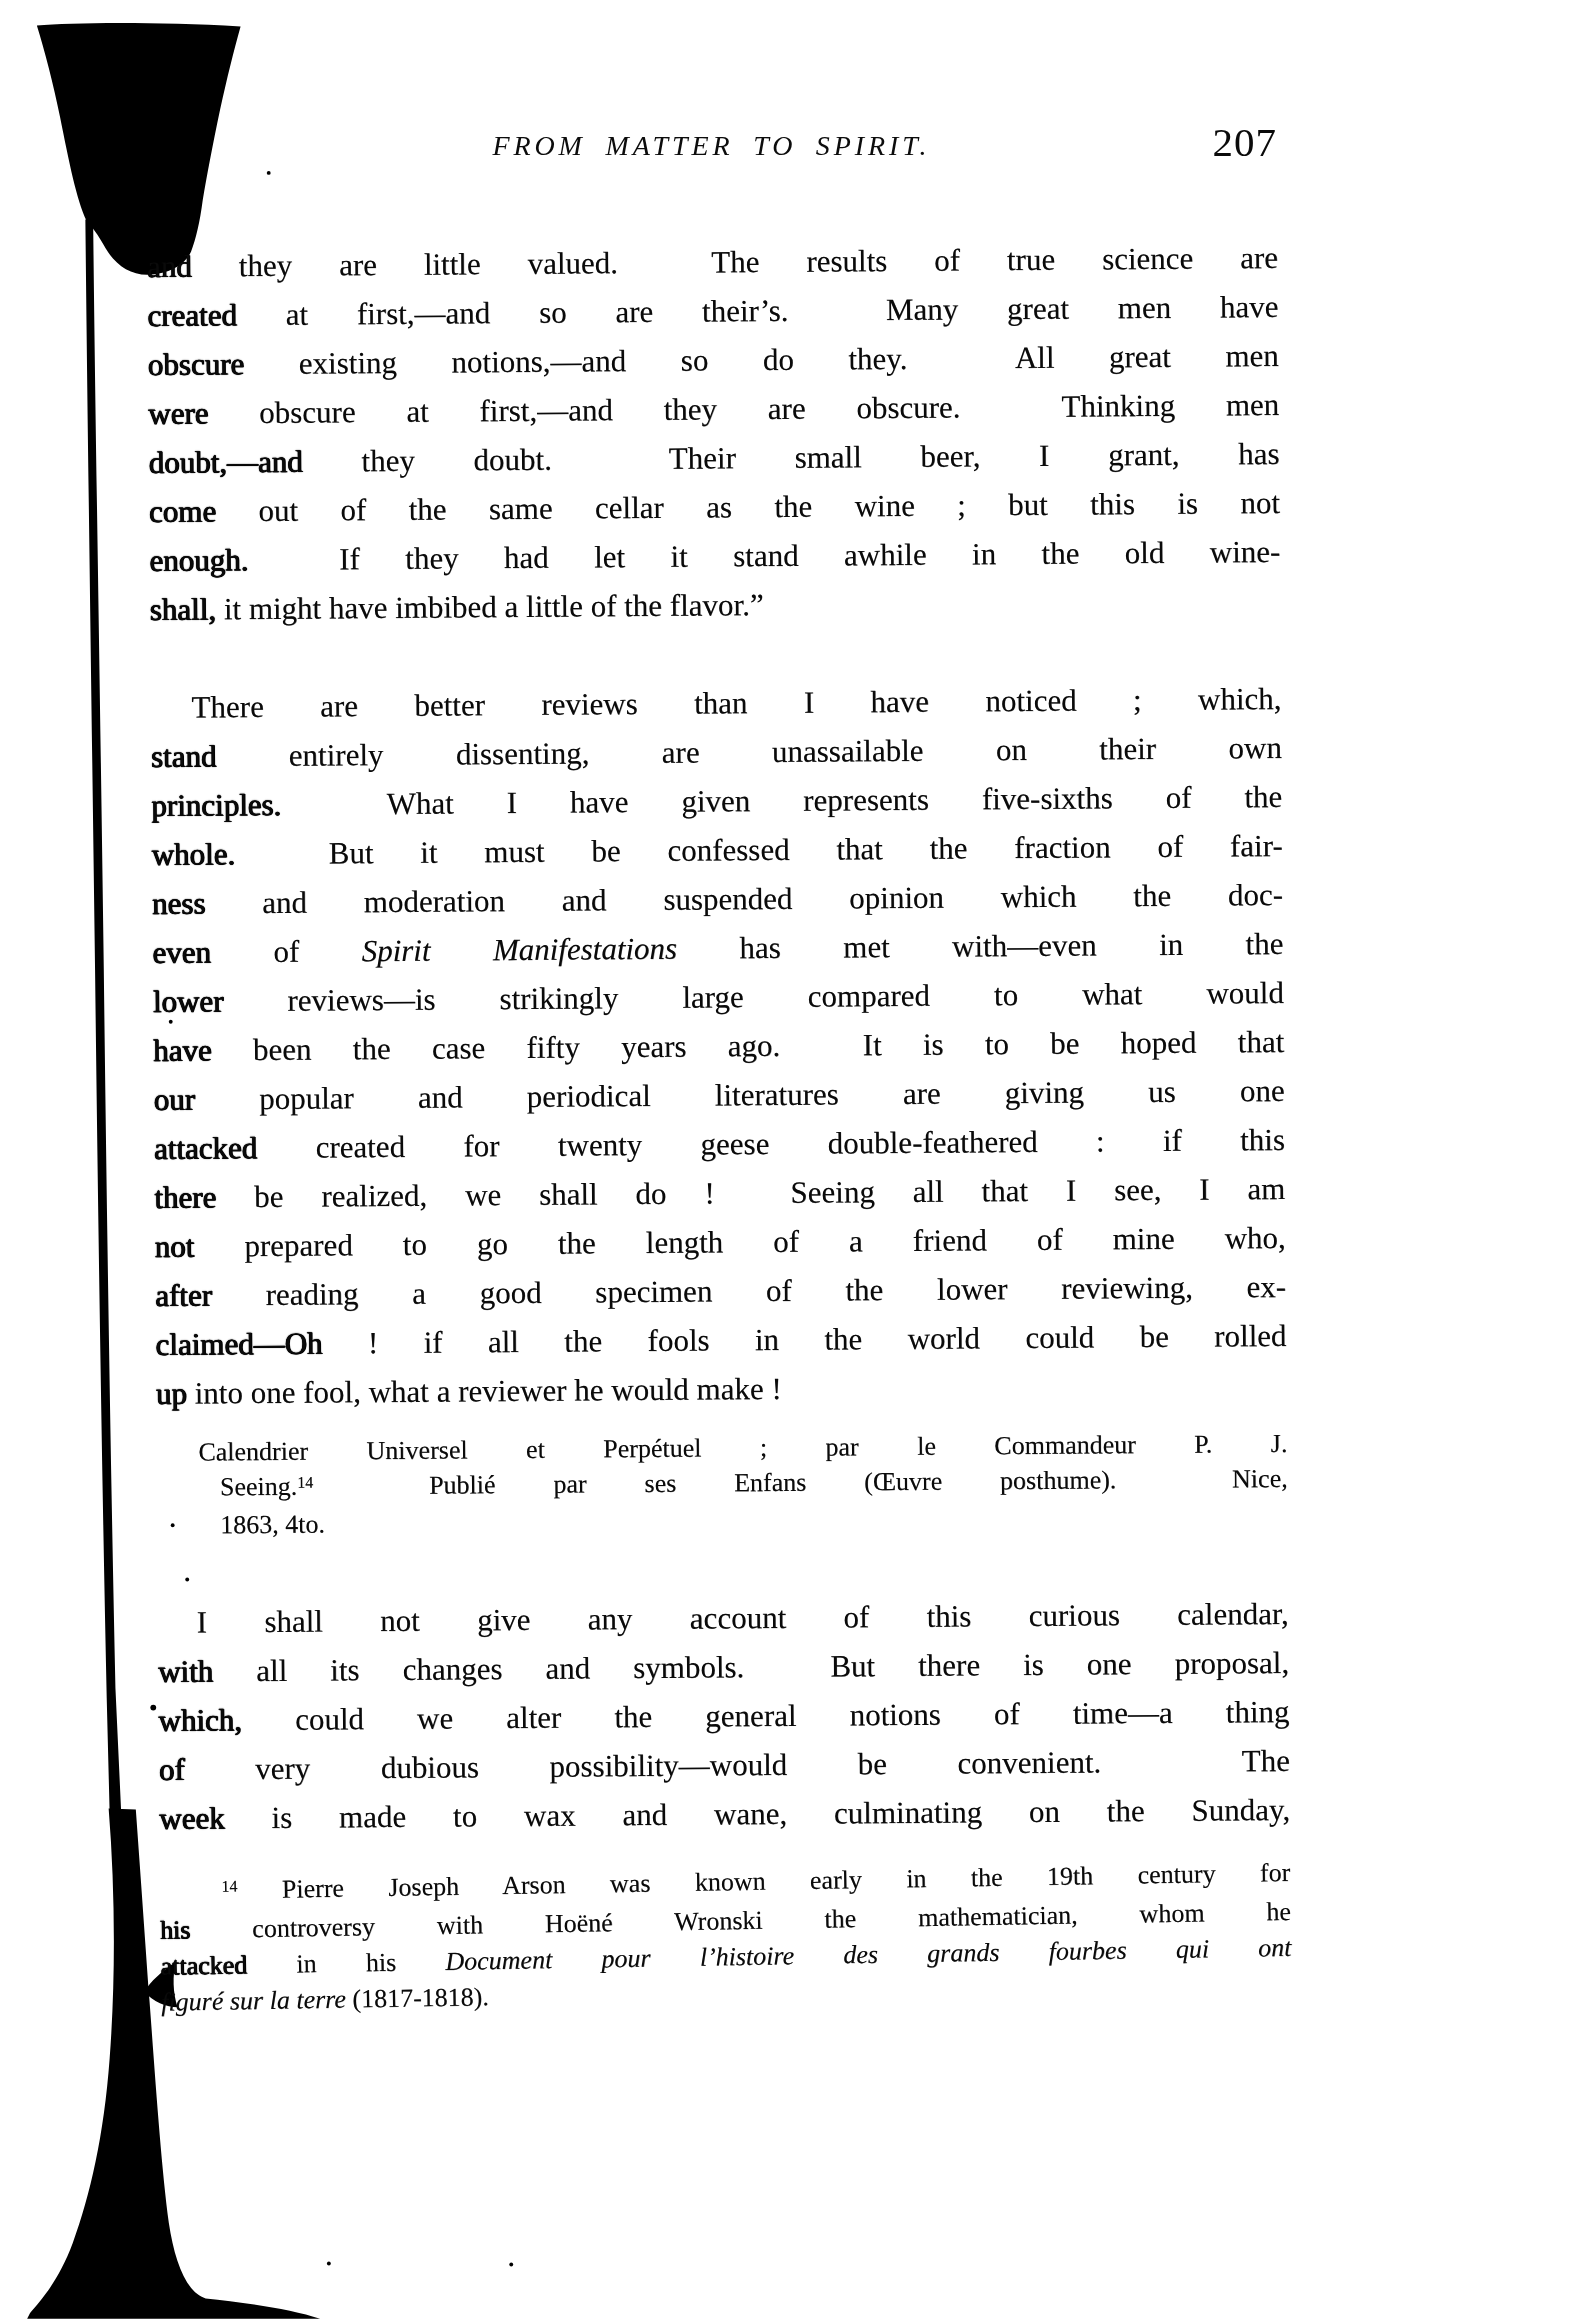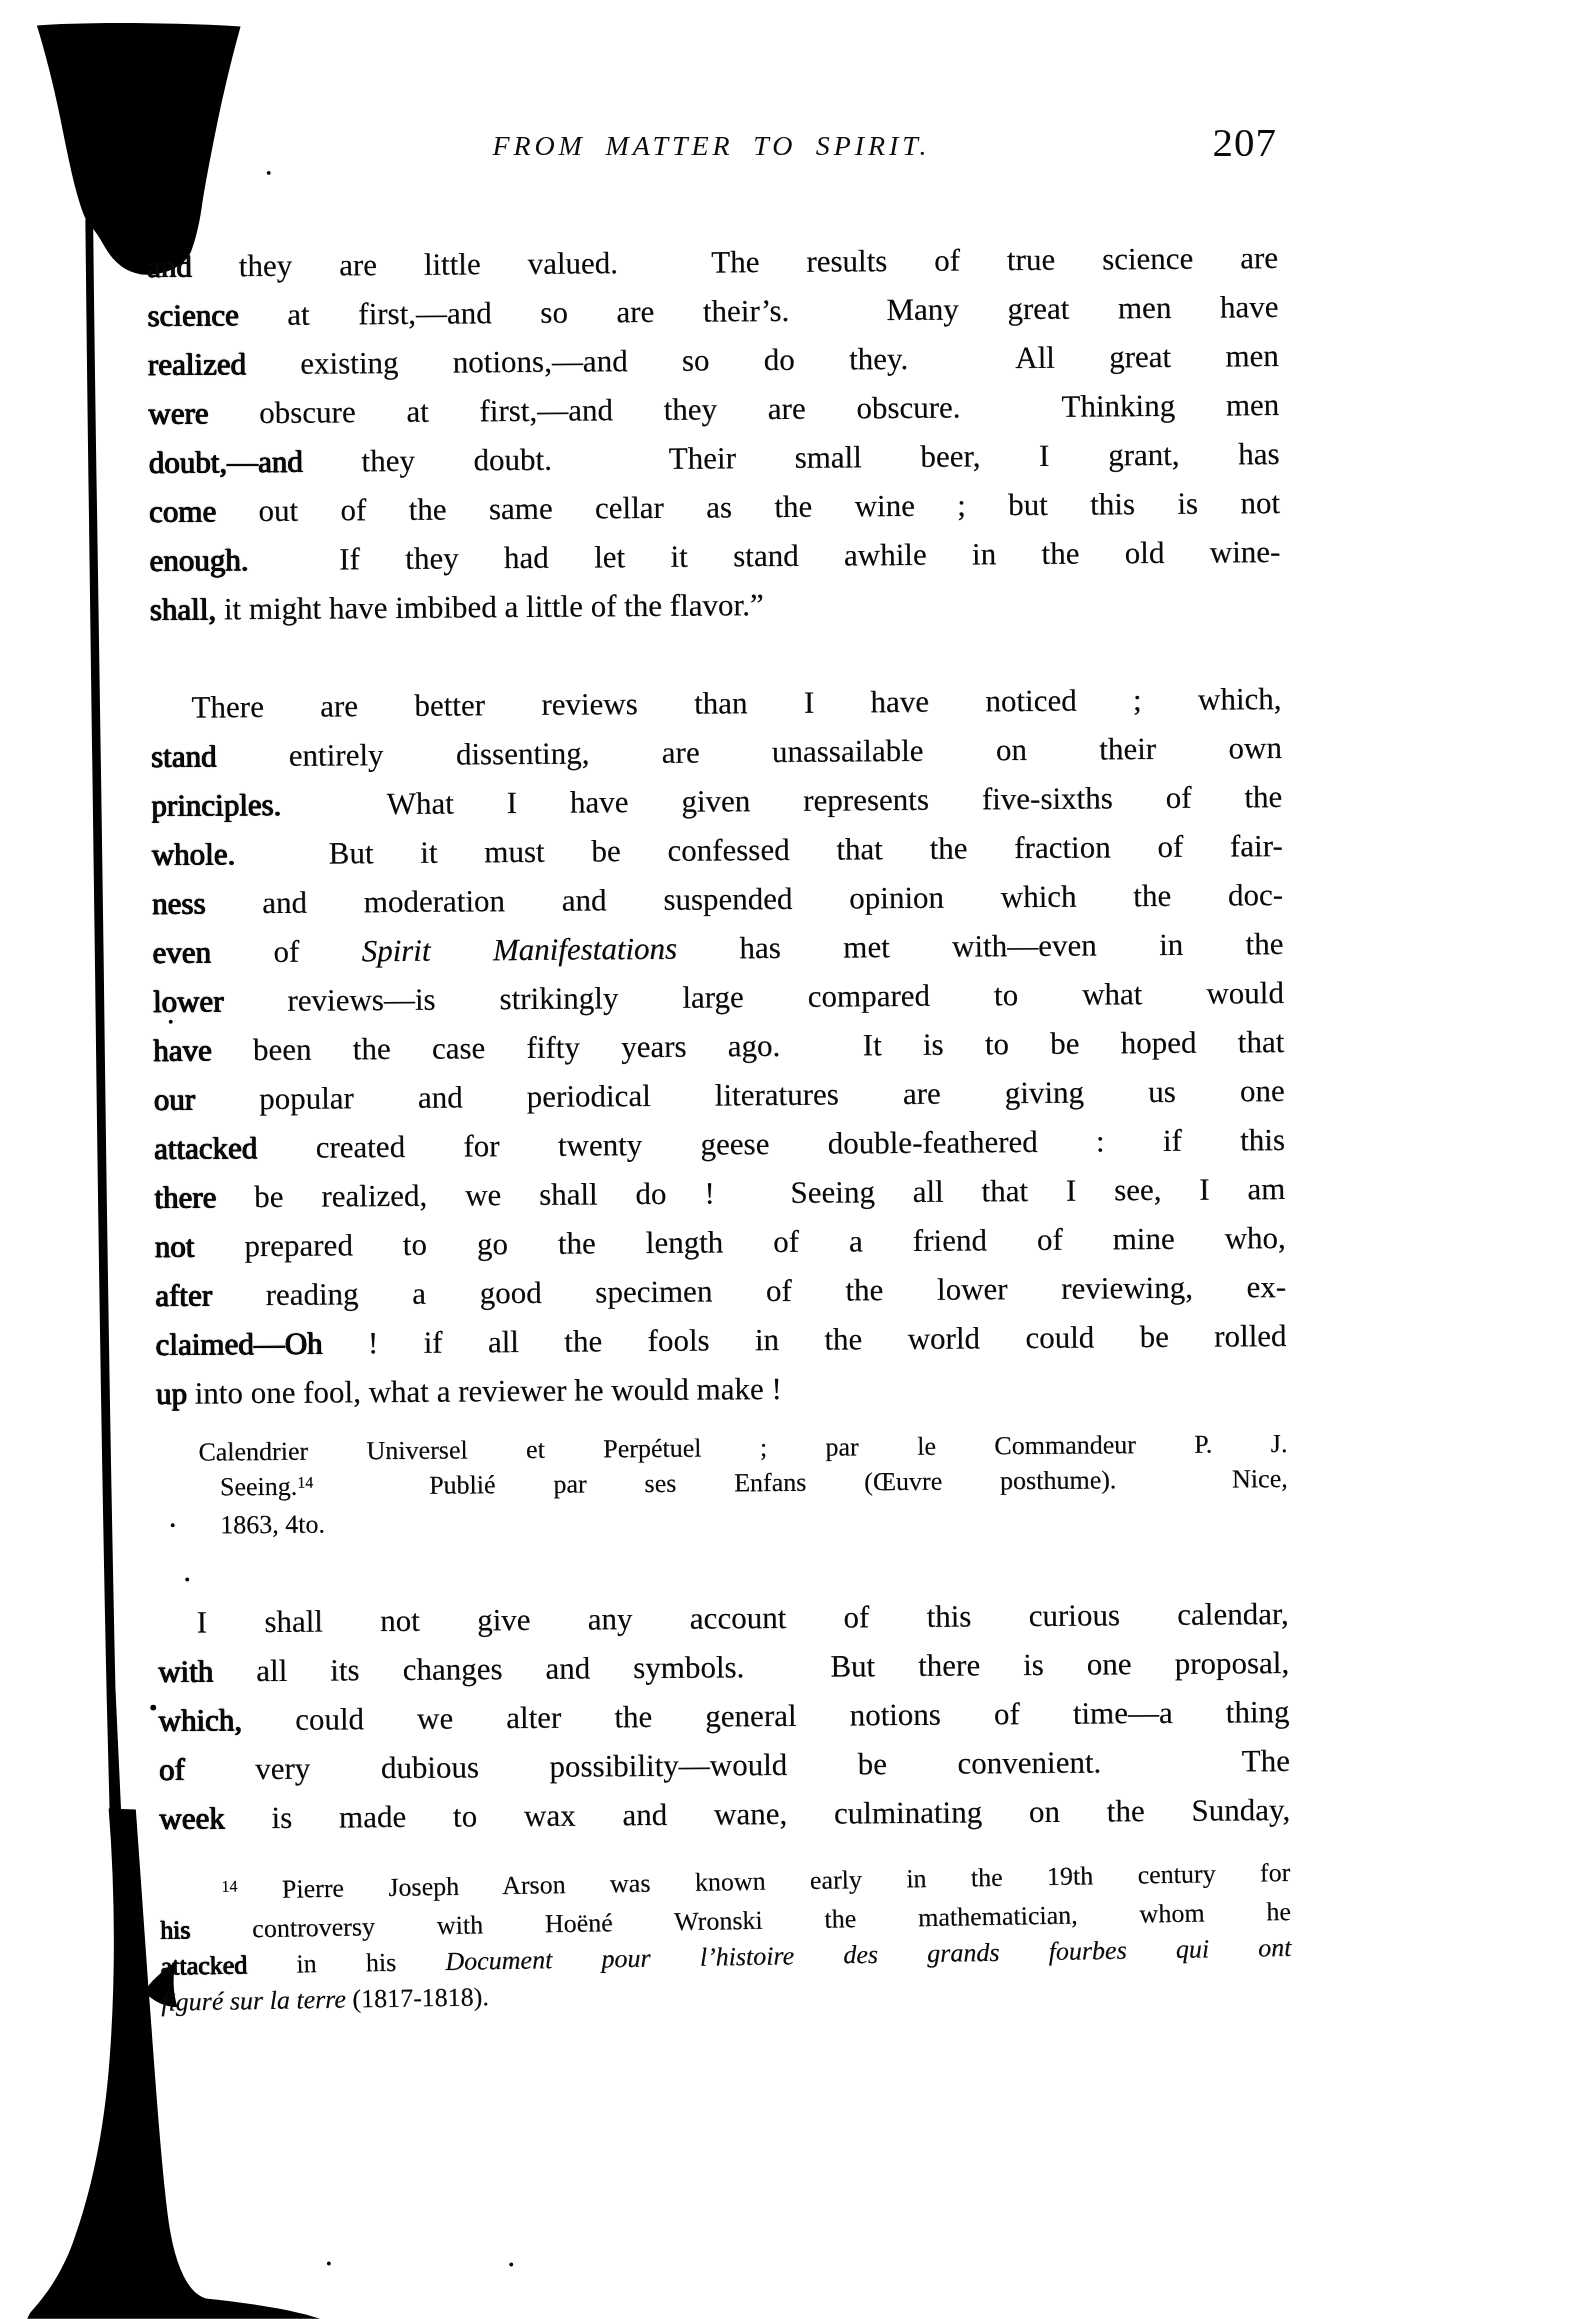--- a/index.html
+++ b/index.html
@@ -69,22 +69,22 @@
   </svg>
 
   <div class="content">
     <div class="header">
       <span class="running-title">FROM MATTER TO SPIRIT.</span>
       <span class="page-number">207</span>
     </div>
     <div id="paragraphs">
         <div class="para quote">
           <div class="ln"><span class="fw">and</span><span> they are little valued.&nbsp; The results of true science are</span></div>
-          <div class="ln"><span class="fw">science</span><span> at first,—and so are their’s.&nbsp; Many great men have</span></div>
-          <div class="ln"><span class="fw">realized</span><span> existing notions,—and so do they.&nbsp; All great men</span></div>
+          <div class="ln"><span class="fw">created</span><span> at first,—and so are their’s.&nbsp; Many great men have</span></div>
+          <div class="ln"><span class="fw">obscure</span><span> existing notions,—and so do they.&nbsp; All great men</span></div>
           <div class="ln"><span class="fw">were</span><span> obscure at first,—and they are obscure.&nbsp; Thinking men</span></div>
           <div class="ln"><span class="fw">doubt,—and</span><span> they doubt.&nbsp; Their small beer, I grant, has</span></div>
           <div class="ln"><span class="fw">come</span><span> out of the same cellar as the wine ; but this is not</span></div>
           <div class="ln"><span class="fw">enough.&nbsp;</span><span> If they had let it stand awhile in the old wine-</span></div>
           <div class="ln endpara"><span class="fw">shall,</span><span> it might have imbibed a little of the flavor.”</span></div>
         </div>
         <div class="para commentary">
           <div class="ln"><span>There are better reviews than I have noticed ; which,</span></div>
           <div class="ln"><span class="fw">stand</span><span> entirely dissenting, are unassailable on their own</span></div>
           <div class="ln"><span class="fw">principles.&nbsp;</span><span> What I have given represents five-sixths of the</span></div>

